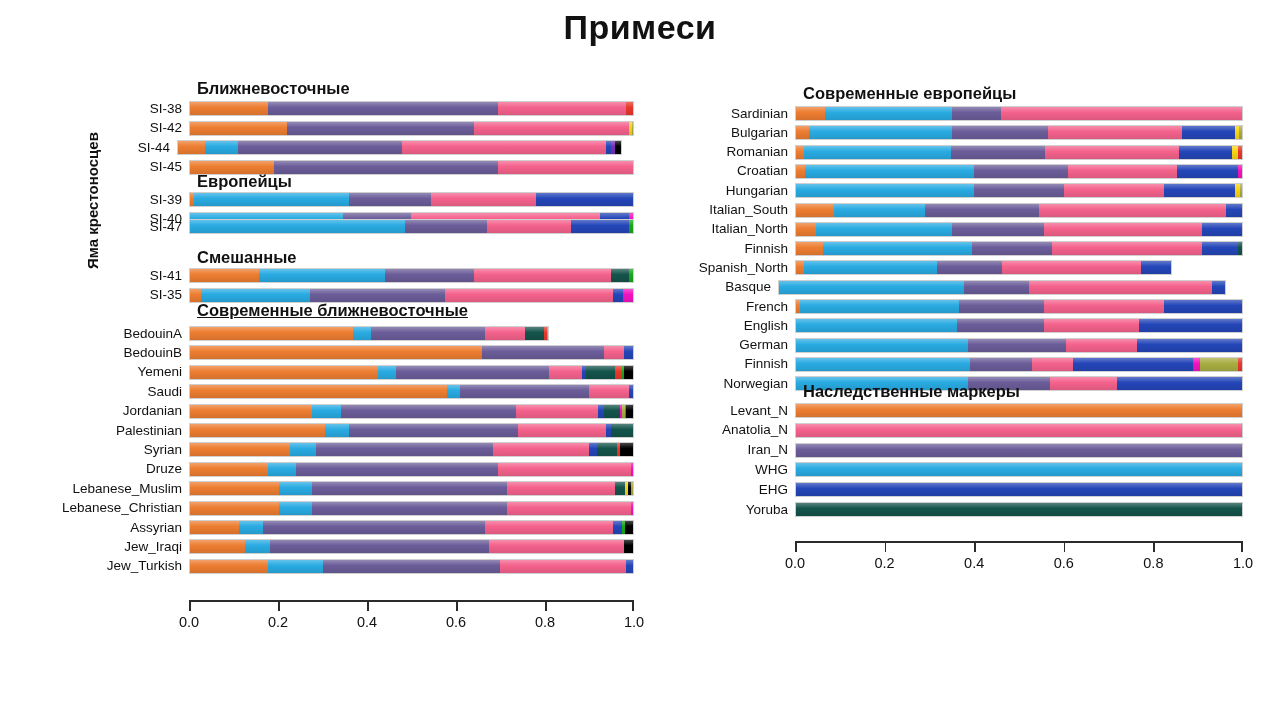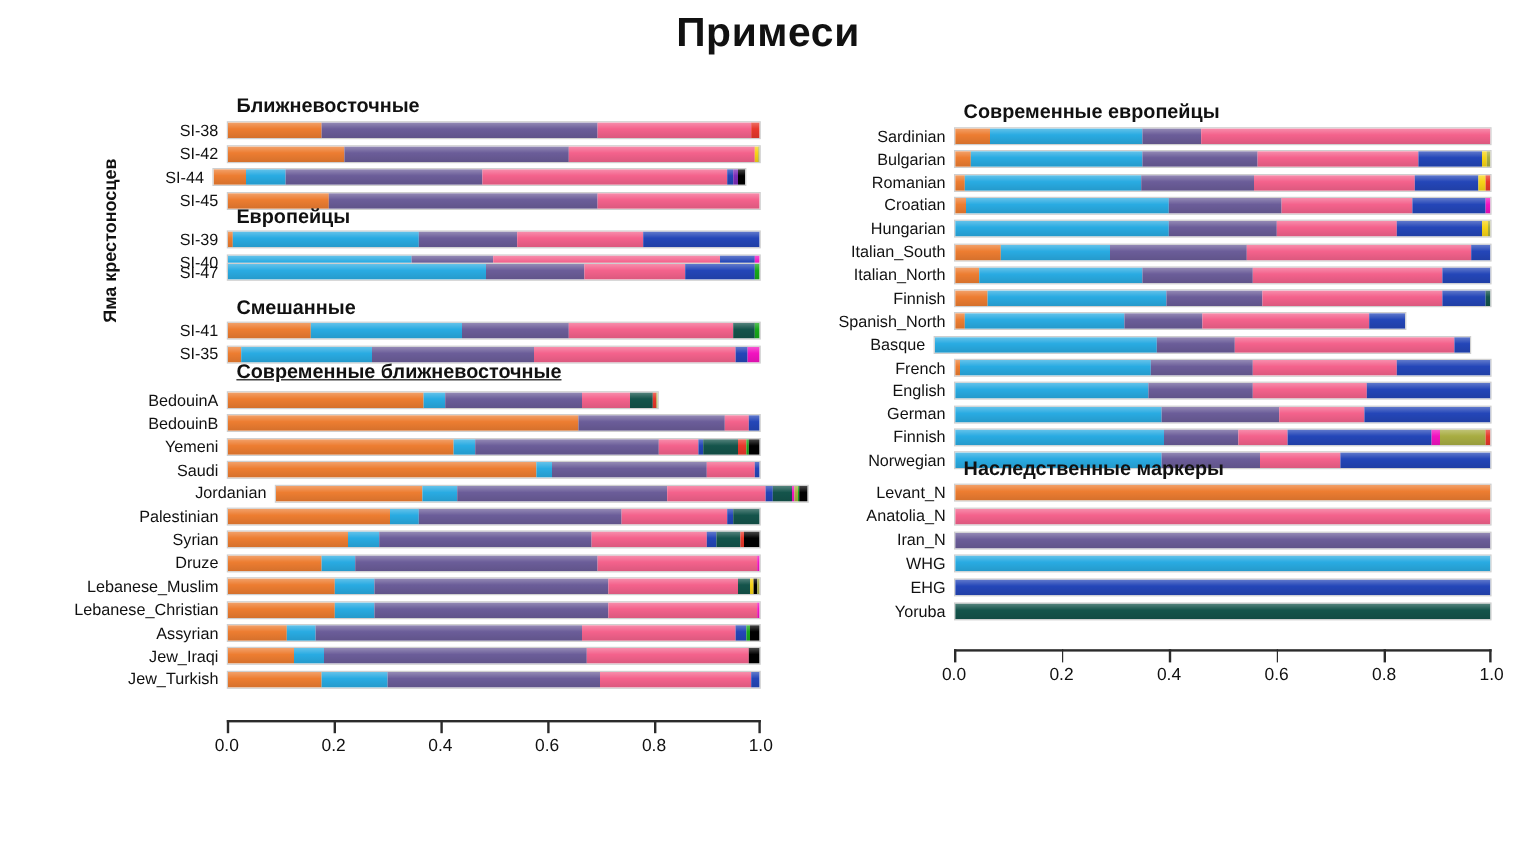--- a/index.html
+++ b/index.html
@@ -190,21 +190,21 @@
       <div class="row" style="left: 189px; width: 445px; top: 384.2px;">
         <div class="row-label">Saudi</div>
         <div class="bar">
           <div class="seg" style="width: 58%; background: rgb(237, 125, 49);"></div>
           <div class="seg" style="width: 3%; background: rgb(41, 171, 226);"></div>
           <div class="seg" style="width: 29%; background: rgb(107, 93, 153);"></div>
           <div class="seg" style="width: 9%; background: rgb(244, 98, 140);"></div>
           <div class="seg" style="width: 1%; background: rgb(36, 70, 184);"></div>
         </div>
       </div>
-      <div class="row" style="left: 189px; width: 445px; top: 403.6px; margin-left: 40px;">
+      <div class="row" style="left: 189px; width: 445px; top: 403.6px;">
         <div class="row-label">Jordanian</div>
         <div class="bar">
           <div class="seg" style="width: 27.5%; background: rgb(237, 125, 49);"></div>
           <div class="seg" style="width: 6.5%; background: rgb(41, 171, 226);"></div>
           <div class="seg" style="width: 39.5%; background: rgb(107, 93, 153);"></div>
           <div class="seg" style="width: 18.5%; background: rgb(244, 98, 140);"></div>
           <div class="seg" style="width: 1.5%; background: rgb(36, 70, 184);"></div>
           <div class="seg" style="width: 3.5%; background: rgb(20, 84, 75);"></div>
           <div class="seg" style="width: 0.6%; background: rgb(242, 19, 192);"></div>
           <div class="seg" style="width: 0.5%; background: rgb(168, 173, 66);"></div>

